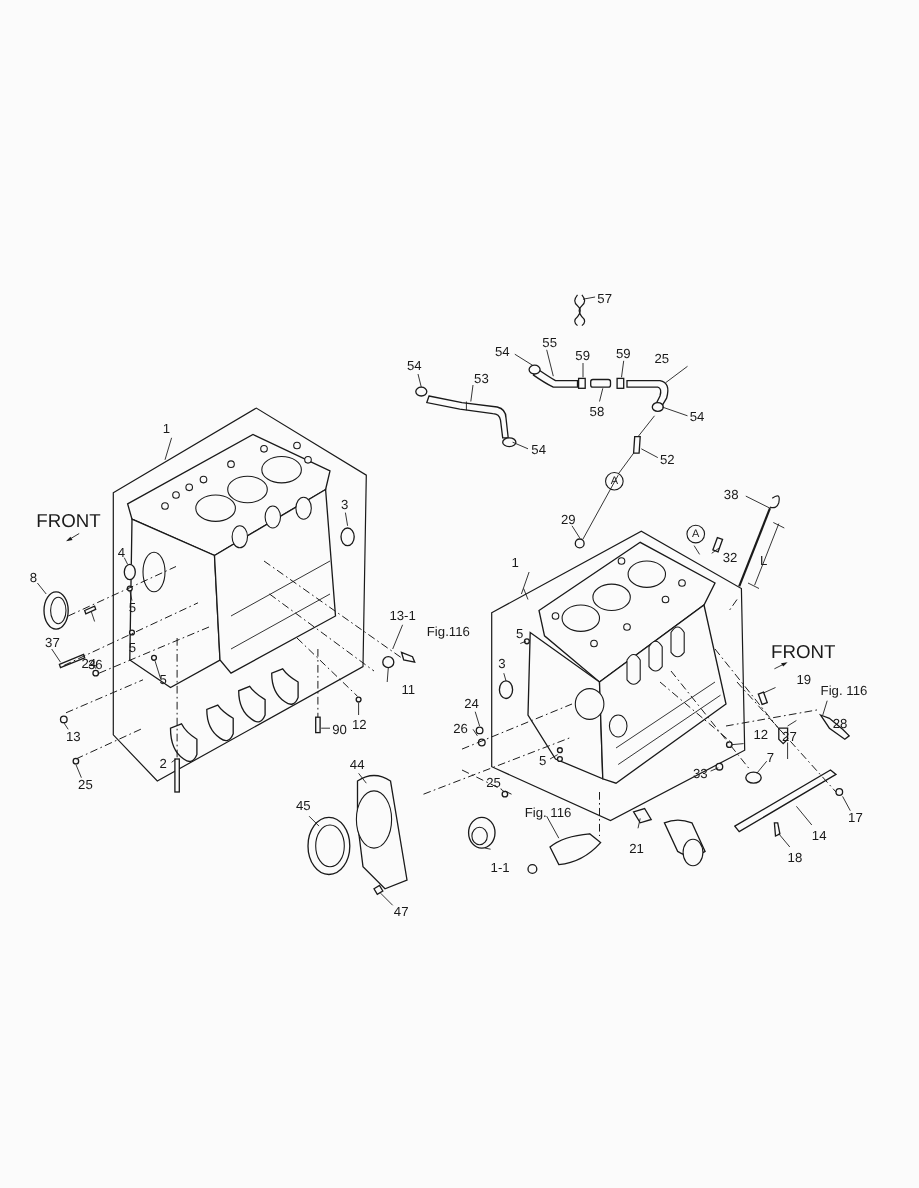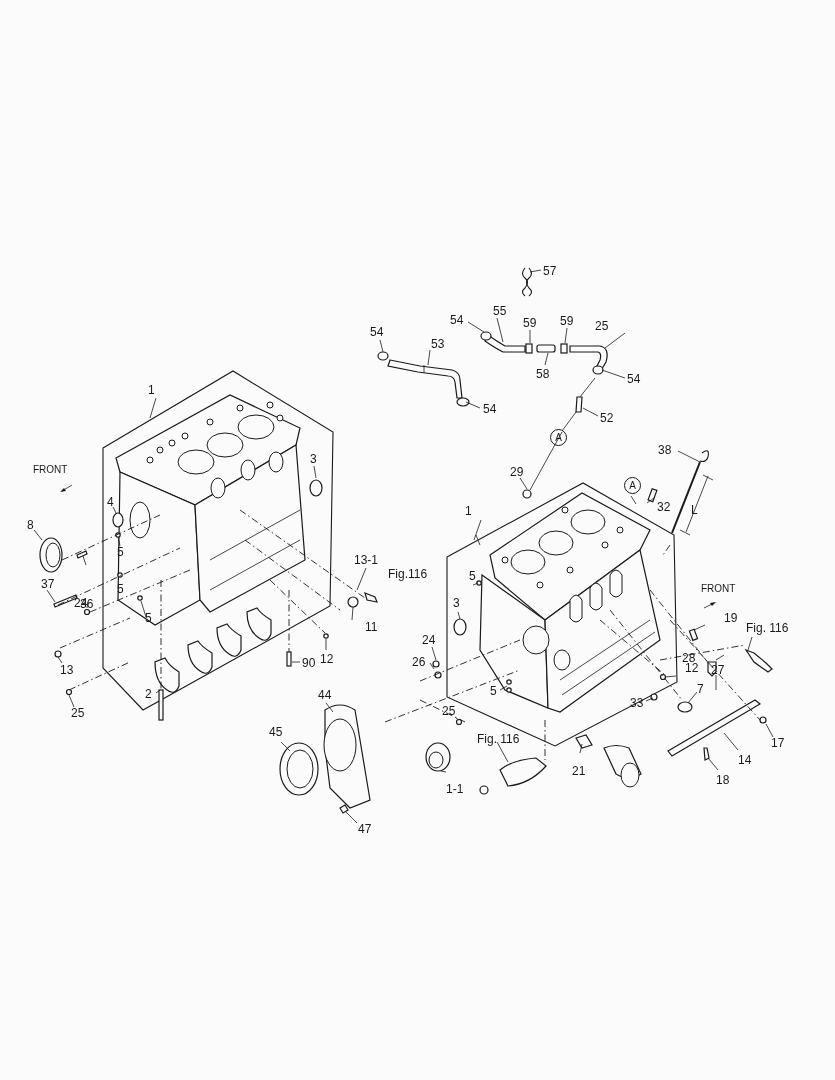--- a/index.html
+++ b/index.html
@@ -14,21 +14,21 @@
     .thin { stroke: #1a1a1a; stroke-width: 0.8; fill: none; }
     .dash { stroke: #1a1a1a; stroke-width: 0.9; fill: none; stroke-dasharray: 7 3 1.5 3; }
     .part { stroke: #1a1a1a; stroke-width: 1.2; fill: #fbfbfb; }
     .hole { stroke: #1a1a1a; stroke-width: 1; fill: #fbfbfb; }
     .solid { fill: #1a1a1a; }
     .lbl {
       position: absolute; font-size: 12px; color: #1a1a1a;
       line-height: 1; white-space: nowrap;
       font-family: "Liberation Sans", sans-serif;
     }
-    .lbl.big { font-size: 10px; }
+    .lbl.big { font-size: 17px; }
     .circ {
       position: absolute; width: 15px; height: 15px; border: 1px solid #1a1a1a;
       border-radius: 50%; font-size: 10px; text-align: center; line-height: 15px;
       color: #1a1a1a; font-family: "Liberation Sans", sans-serif;
     }
   </style>
 </head>
 <body>
 
 <svg id="diagram" viewBox="0 0 835 1080" xmlns="http://www.w3.org/2000/svg">
@@ -325,21 +325,21 @@
   <span class="lbl" style="left:469px;top:570px">5</span>
   <span class="lbl" style="left:453px;top:597px">3</span>
   <span class="lbl" style="left:422px;top:634px">24</span>
   <span class="lbl" style="left:412px;top:656px">26</span>
   <span class="lbl" style="left:490px;top:685px">5</span>
   <span class="lbl" style="left:442px;top:705px">25</span>
   <span class="lbl" style="left:630px;top:697px">33</span>
   <span class="lbl" style="left:685px;top:662px">12</span>
   <span class="lbl" style="left:697px;top:683px">7</span>
   <span class="lbl" style="left:724px;top:612px">19</span>
-  <span class="lbl" style="left:682px;top:652px">28</span>
+  <span class="lbl" style="left:757px;top:652px">28</span>
   <span class="lbl" style="left:711px;top:664px">27</span>
   <span class="lbl" style="left:771px;top:737px">17</span>
   <span class="lbl" style="left:738px;top:754px">14</span>
   <span class="lbl" style="left:716px;top:774px">18</span>
   <span class="lbl" style="left:572px;top:765px">21</span>
   <span class="lbl" style="left:446px;top:783px">1-1</span>
 
   <span class="lbl" style="left:318px;top:689px">44</span>
   <span class="lbl" style="left:269px;top:726px">45</span>
   <span class="lbl" style="left:358px;top:823px">47</span>

